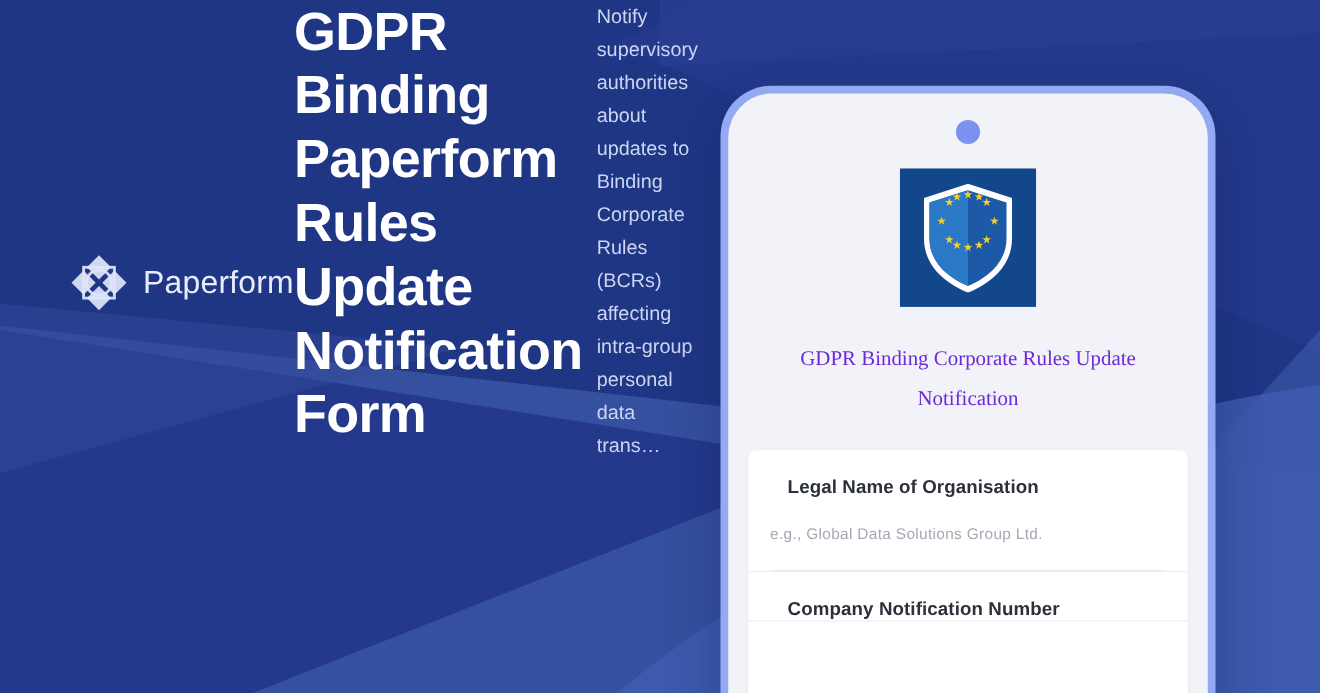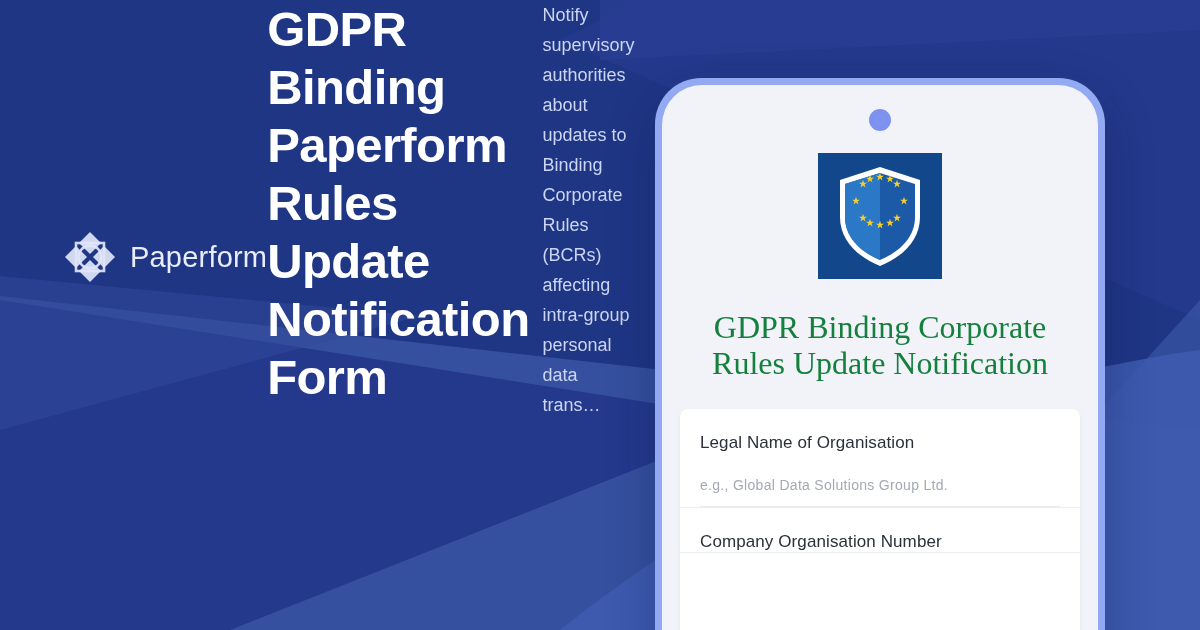--- a/index.html
+++ b/index.html
@@ -91,52 +91,53 @@
     margin-top:22px;
     flex:0 0 126px;
     display:block;
   }
 
   .form-title {
     margin-top:30px;
     width:392px;
     text-align:center;
     font-family:"Liberation Serif", serif;
-    font-size:32px;
+    font-size:19px;
     line-height:36px;
-    color:#15803d;
+    color:#6d28d9;
     font-weight:400;
   }
 
   .field-card {
     margin-top:28px;
     width:400px;
     background:#ffffff;
     border-radius:8px 8px 0 0;
     box-shadow:0 1px 3px rgba(20,30,70,.07);
     overflow:hidden;
     flex:1 1 auto;
   }
   .field {
     padding:24px 20px 0 20px;
     border-bottom:1px solid #eceef3;
   }
   .field:last-child { border-bottom:none; }
   .field-label {
     font-size:17px;
     color:#2b303b;
-    font-weight:400;
+    font-weight:700;
     letter-spacing:.1px;
+    margin-left:16px;
   }
   .field-input {
     margin-top:24px;
     font-size:14px;
     color:#a4a9b4;
     letter-spacing:.3px;
-    padding-bottom:13px;
+    padding-bottom:25px;
     border-bottom:1px solid #e9ebf0;
   }
 </style>
 </head>
 <body>
 
 <div id="stage">
 
   <div class="bg-layer">
     <svg viewBox="0 0 1200 630" xmlns="http://www.w3.org/2000/svg" aria-hidden="true">
@@ -238,21 +239,21 @@
       <div class="form-title">GDPR Binding Corporate Rules Update Notification</div>
 
       <div class="field-card">
 
         <div class="field">
           <div class="field-label">Legal Name of Organisation</div>
           <div class="field-input">e.g., Global Data Solutions Group Ltd.</div>
         </div>
 
         <div class="field">
-          <div class="field-label">Company Organisation Number</div>
+          <div class="field-label">Company Notification Number</div>
         </div>
 
         <div class="field">
           
         </div>
 
       </div>
 
     </div>
   </div>

